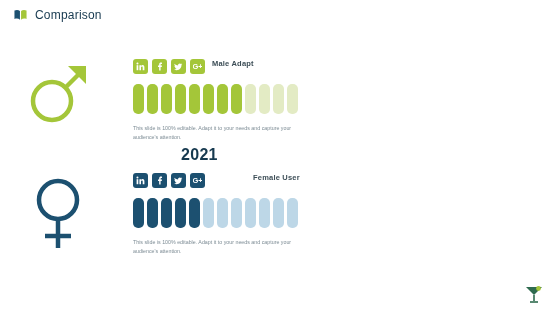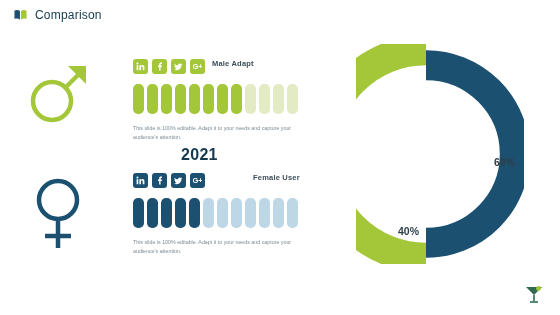--- a/index.html
+++ b/index.html
@@ -211,32 +211,20 @@
       <span class="pill pill-blue-light"></span>
       <span class="pill pill-blue-light"></span>
       <span class="pill pill-blue-light"></span>
       <span class="pill pill-blue-light"></span>
       <span class="pill pill-blue-light"></span>
     </div>
 
     <div class="desc" style="top:66px;">This slide is 100% editable. Adapt it to your needs and capture your audience's attention.</div>
   </div>
 
-  <div class="chart">
-    <svg width="168" height="220" viewBox="0 0 168 220">
-
-      <path d="M 70 21.2
-               A 78 78 0 1 1 70 198.8" fill="none" stroke="#1c5070" stroke-width="30"></path>
-
-      <path d="M 70 6.2
-               A 93 93 0 0 0 70 213.8" fill="none" stroke="#a4c639" stroke-width="30"></path>
-    </svg>
-    <span class="pct pct-60">60%</span>
-    <span class="pct pct-40">40%</span>
-  </div>
 
   <div class="footer-logo">
     <svg width="24" height="24" viewBox="0 0 24 24">
       <path d="M4 6 h16 l-8 8 z" fill="#2f6b4f"></path>
       <path d="M12 14 v6" stroke="#2f6b4f" stroke-width="1.6"></path>
       <path d="M8 21 h8" stroke="#2f6b4f" stroke-width="1.6"></path>
       <circle cx="16.5" cy="7.5" r="2.4" fill="#a4c639"></circle>
     </svg>
   </div>
 

